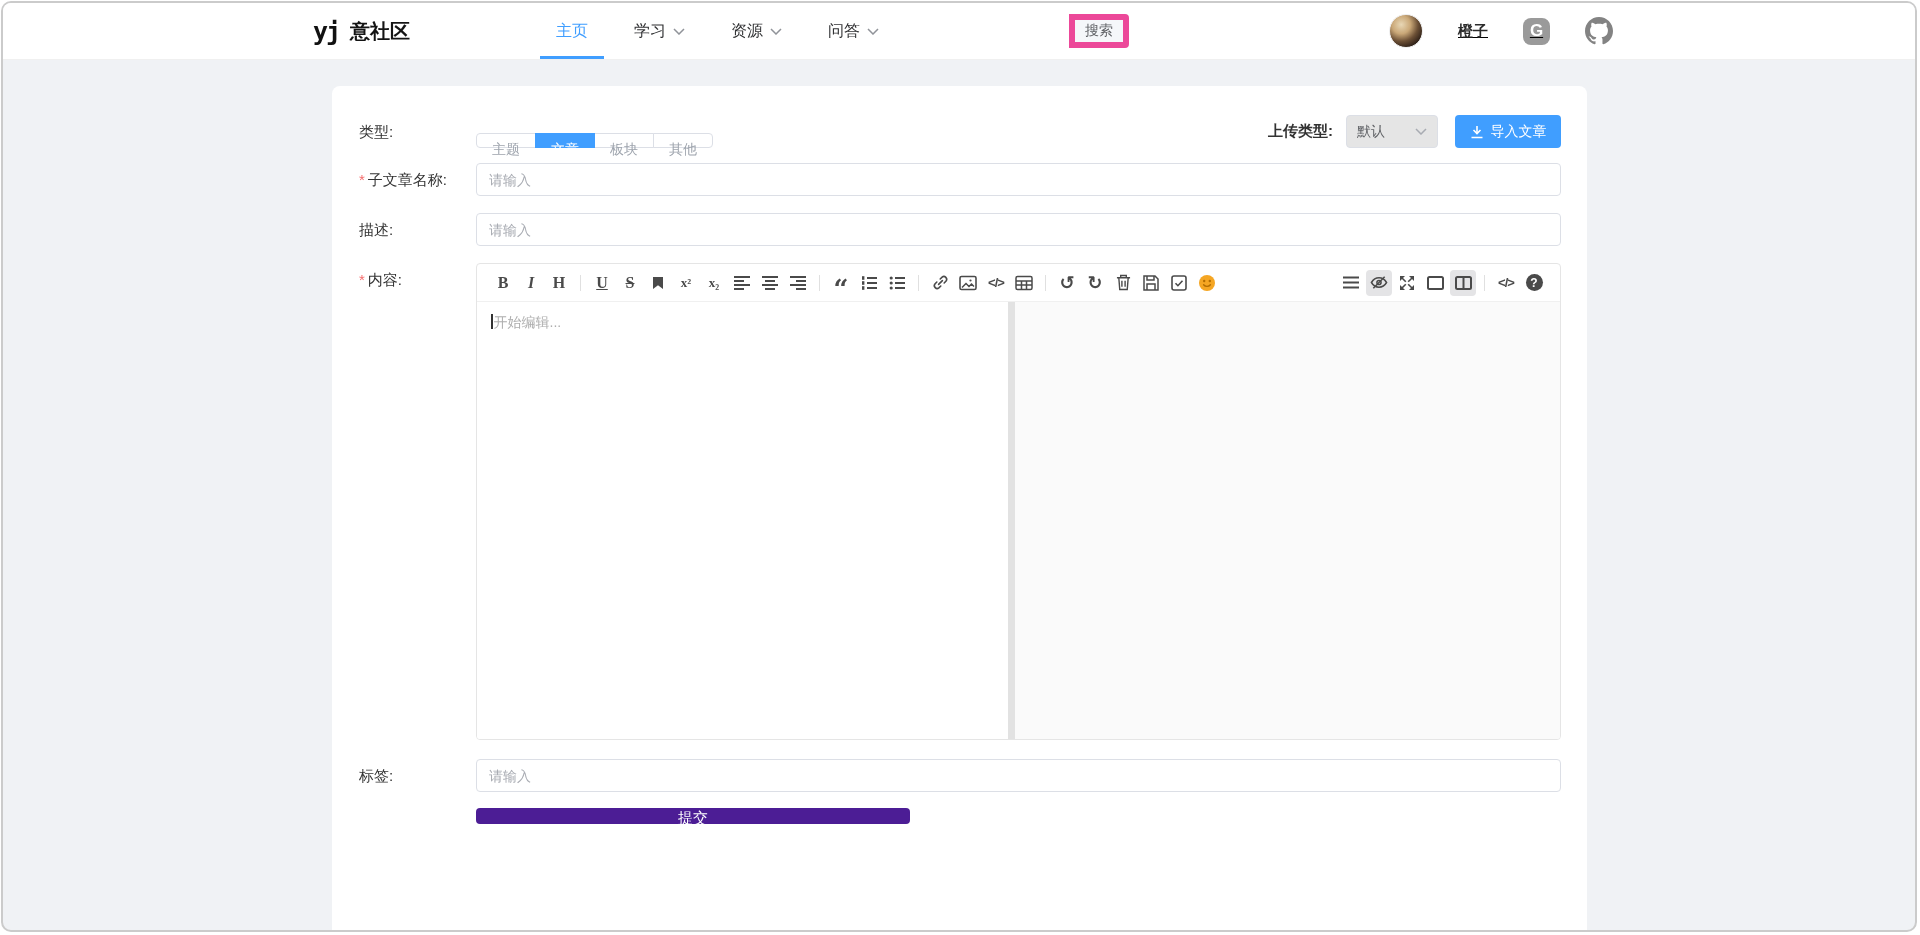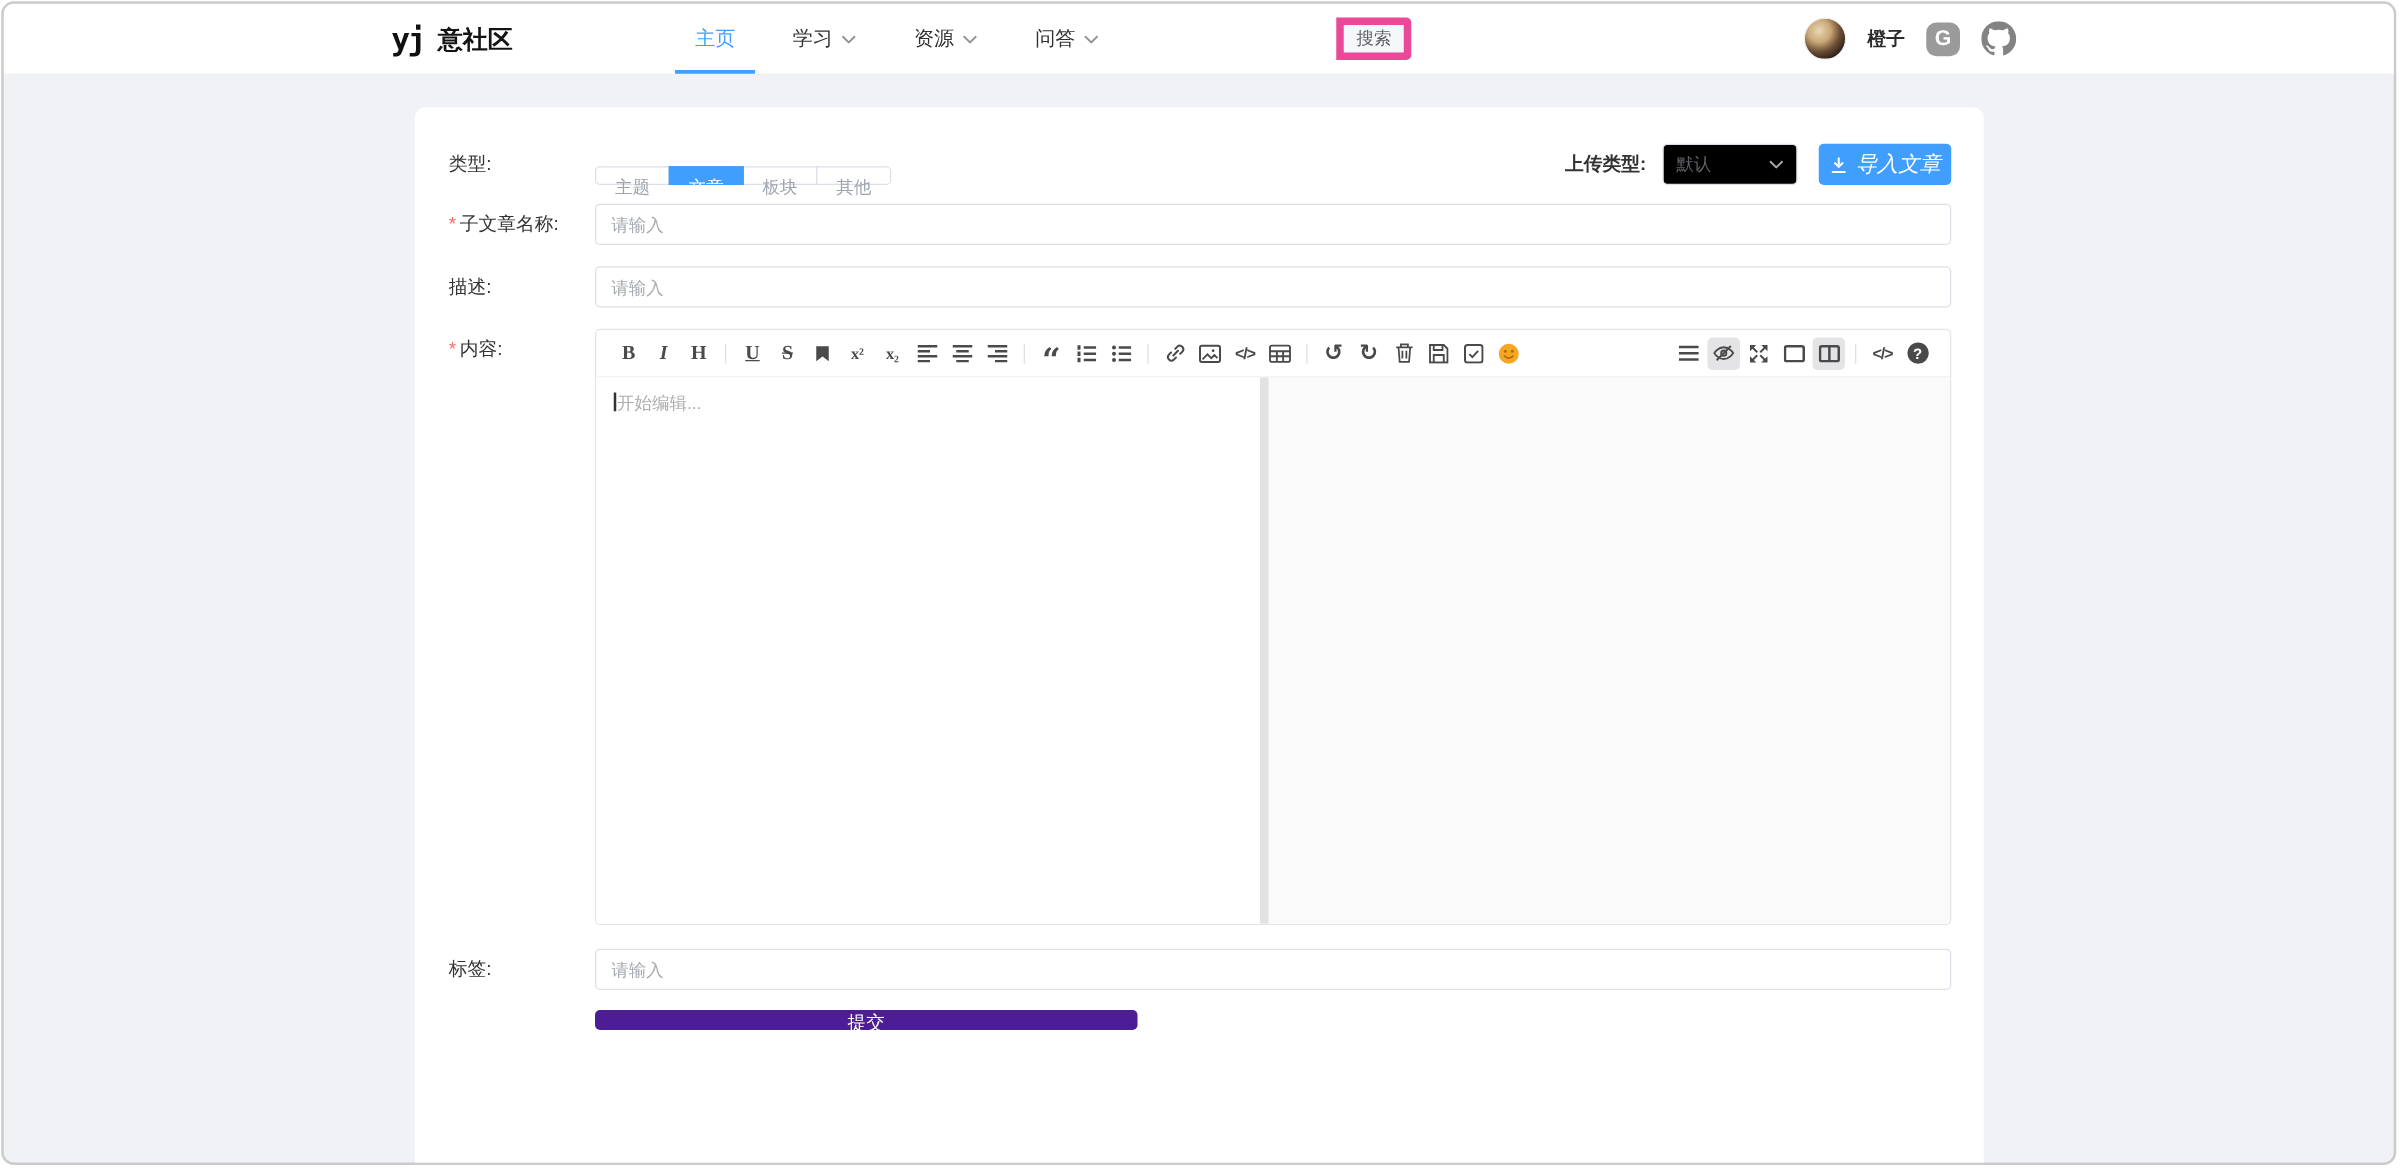--- a/index.html
+++ b/index.html
@@ -20,21 +20,21 @@
               font-size: 16px; color: #303133; cursor: pointer; border-bottom: 3px solid transparent; margin-right: 14px; }
   .nav-item.active { color: #409eff; border-bottom-color: #409eff; }
   .search { margin-left: 160px; display: flex; align-items: center; }
   .search-box { position: relative; width: 236px; height: 34px; }
   .search-box svg { position: absolute; left: 11px; top: 9px; }
   .search-input { width: 100%; height: 34px; border: 1px solid #dcdfe6; border-right: none;
                   border-radius: 4px 0 0 4px; padding: 0 10px 0 34px; font-size: 14px; color: #333; outline: none; }
   .search-input::placeholder { color: #a8abb2; }
   .search-btn { width: 60px; height: 34px; background: #f5f7fa; border: 6px solid #ec4899;
                 border-radius: 0 4px 4px 0; color: #606266; font-size: 14px; cursor: pointer; }
-  .user { margin-left: auto; margin-right: 302px; display: flex; align-items: center; gap: 17px; }
+  .user { margin-left: auto; margin-right: 302px; display: flex; align-items: center; gap: 35px; text-decoration: underline; }
   .avatar { width: 34px; height: 34px; border-radius: 50%; cursor: pointer; border: 1px solid #eee;
             background: radial-gradient(circle at 35% 30%, #e8d7b5 0%, #caa878 30%, #6b4f35 55%, #2e2018 78%, #55402c 100%); }
   .username { font-size: 15px; color: #2b2b2b; font-weight: 600; }
   .gitee { width: 27px; height: 27px; border-radius: 8px; background: #9a9a9a; color: #fff;
            font-weight: 800; font-size: 17px; display: flex; align-items: center; justify-content: center; cursor: pointer; }
   .github { display: flex; cursor: pointer; }
 
   
   .card { position: absolute; left: 329px; top: 83px; width: 1255px; height: 848px;
           background: #fff; border-radius: 8px 8px 0 0; padding: 29px 26px 0 27px; }
@@ -45,26 +45,26 @@
   
   .row-type { margin-bottom: 15px; align-items: flex-end; }
   .seg { display: flex; }
   .seg-btn { width: 60px; height: 15px; line-height: 31px; text-align: center; background: #fff;
              border: 1px solid #dcdfe6; color: #9da3ac; font-size: 14px; cursor: pointer; margin-left: -1px; }
   .seg-btn:first-child { border-radius: 4px 0 0 4px; margin-left: 0; }
   .seg-btn:last-child { border-radius: 0 4px 4px 0; }
   .seg-btn.active { background: #409eff; border-color: #409eff; color: #fff; position: relative; z-index: 1; text-decoration: underline; }
   .upload-cluster { margin-left: auto; display: flex; align-items: center; }
   .upload-label { font-size: 15px; font-weight: 700; color: #333; margin-right: 13px; }
-  .select { width: 108px; height: 33px; border: 1px solid #dcdfe6; border-radius: 4px; background: #000000;
+  .select { width: 92px; height: 33px; border: 1px solid #dcdfe6; border-radius: 4px; background: #e5e5e5;
             display: flex; align-items: center; justify-content: space-between; padding: 4px 10px;
             font-size: 14px; color: #606266; cursor: pointer; margin-right: 17px; }
   .import-btn { width: 106px; height: 33px; background: #409eff; border: none; border-radius: 4px;
-                color: #fff; font-size: 17px; display: flex; align-items: center; justify-content: center;
-                gap: 7px; cursor: pointer; font-style: italic; }
+                color: #fff; font-size: 14px; display: flex; align-items: center; justify-content: center;
+                gap: 7px; cursor: pointer; }
 
   .row-input { margin-bottom: 17px; }
   .text-input { flex: 1; height: 33px; border: 1px solid #dcdfe6; border-radius: 4px; padding: 0 12px;
                 font-size: 14px; color: #a21caf; outline: none; }
   .text-input::placeholder { color: #a8abb2; }
 
   
   .row-content { margin-bottom: 19px; }
   .row-content .flabel { line-height: 20px; padding-top: 7px; }
   .editor { flex: 1; height: 477px; border: 1px solid #e5e5e5; border-radius: 4px; background: #fff;

